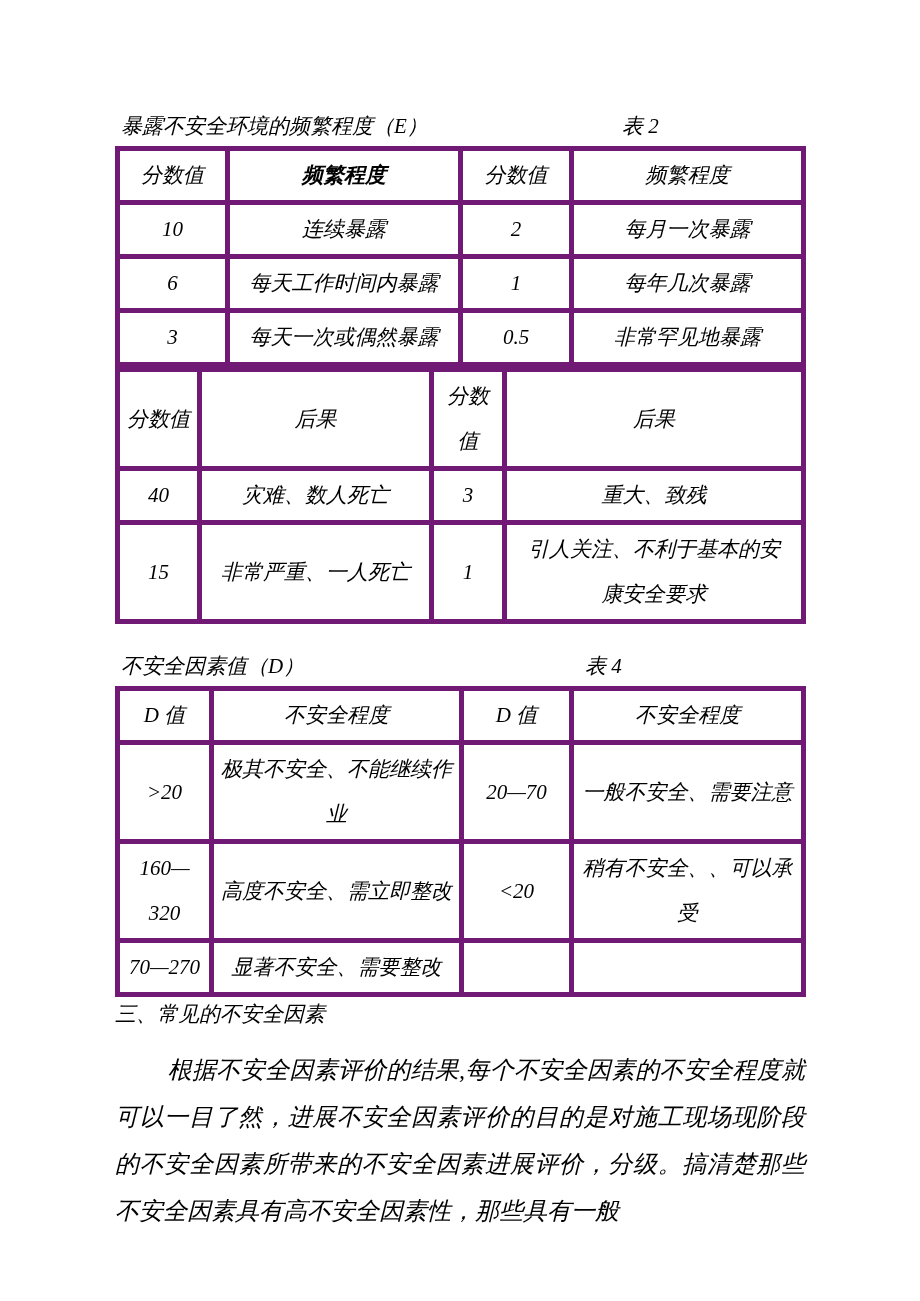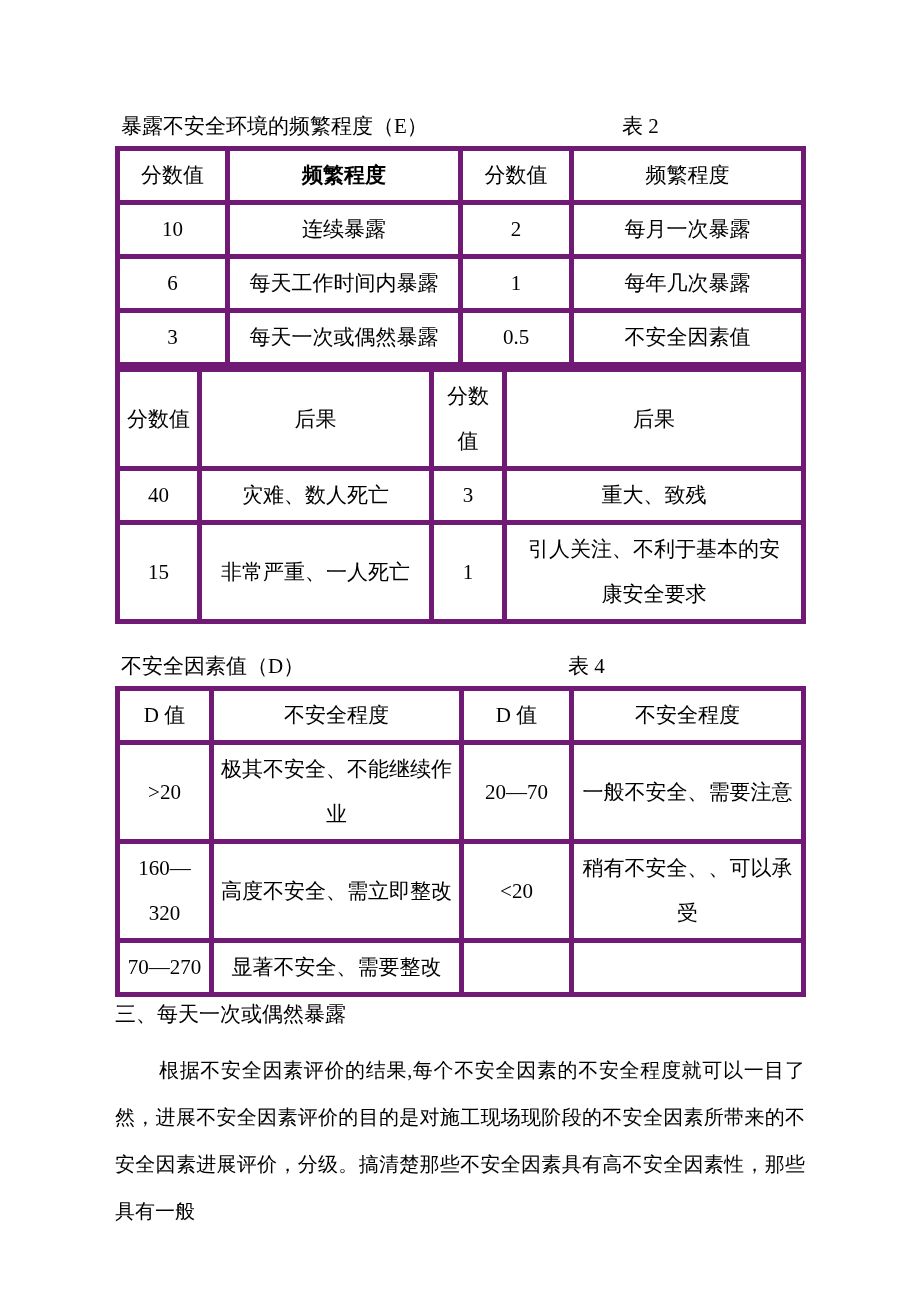--- a/index.html
+++ b/index.html
@@ -9,34 +9,35 @@
     background: #ffffff;
     color: #000;
     font-family: "Liberation Serif", "DejaVu Serif", serif;
     overflow: hidden;
   }
   .page {
     box-sizing: border-box;
     width: 920px;
     height: 1123px;
     padding: 112px 115px 0 115px;
+    font-style: italic;
   }
   .caption {
     position: relative;
     height: 28px;
     line-height: 28px;
     font-size: 21px;
     margin: 0 0 6px 0;
     white-space: nowrap;
   }
   .caption .cap-text { position: absolute; left: 6px; top: 0; }
   .caption .cap-label { position: absolute; top: 0; }
   .caption .l1 { left: 507px; }
   .caption .l2 { left: 477px; }
-  .caption .l3 { left: 453px; }
+  .caption .l3 { left: 470px; }
   .mt-lg { margin-top: 46px; }
   .mt-sm { margin-top: 28px; }
   table.tbl {
     border-collapse: collapse;
     table-layout: fixed;
     width: 686px;
   }
   table.tbl td, table.tbl th {
     border: 5px solid #701a75;
     font-size: 21px;
@@ -53,21 +54,21 @@
   .t2 .c1 { width: 82px; }  .t2 .c2 { width: 232px; } .t2 .c3 { width: 73px; }  .t2 .c4 { width: 299px; }
   .t3 .c1 { width: 94px; }  .t3 .c2 { width: 250px; } .t3 .c3 { width: 110px; } .t3 .c4 { width: 232px; }
   .section-heading {
     font-size: 21px;
     line-height: 30px;
     margin-top: 2px;
   }
   .body-paragraph {
     margin-top: 18px;
     width: 690px;
-    font-size: 20px;
+    font-size: 24px;
     line-height: 47px;
     text-align: justify;
     text-indent: 2.2em;
   }
 </style>
 </head>
 <body>
 
 <div class="page">
 
@@ -98,21 +99,21 @@
     <tr>
       <td>6</td>
       <td>每天工作时间内暴露</td>
       <td>1</td>
       <td>每年几次暴露</td>
     </tr>
     <tr>
       <td>3</td>
       <td>每天一次或偶然暴露</td>
       <td>0.5</td>
-      <td>不安全因素值</td>
+      <td>非常罕见地暴露</td>
     </tr>
   </tbody>
     </table>
 
   <table class="tbl t2">
     <colgroup>
         <col class="c1">
         <col class="c2">
         <col class="c3">
         <col class="c4">
@@ -174,17 +175,17 @@
     </tr>
     <tr>
       <td>70—270</td>
       <td>显著不安全、需要整改</td>
       <td></td>
       <td></td>
     </tr>
   </tbody>
     </table>
 
-  <div class="section-heading">三、每天一次或偶然暴露</div>
+  <div class="section-heading">三、常见的不安全因素</div>
 
   <div class="body-paragraph">根据不安全因素评价的结果,每个不安全因素的不安全程度就可以一目了然，进展不安全因素评价的目的是对施工现场现阶段的不安全因素所带来的不安全因素进展评价，分级。搞清楚那些不安全因素具有高不安全因素性，那些具有一般</div>
 
 </div>
 
 </body></html>

